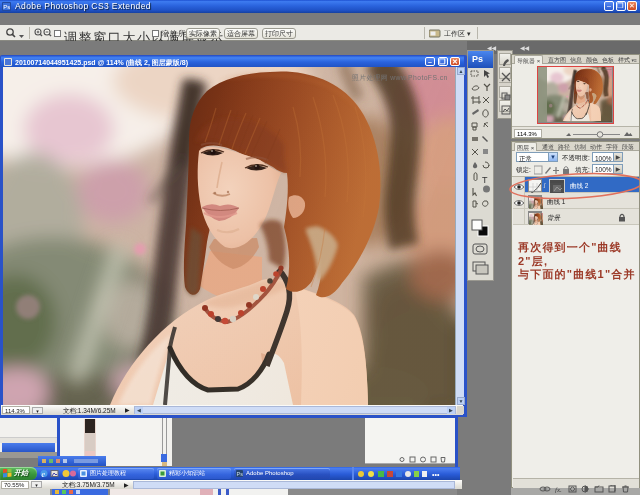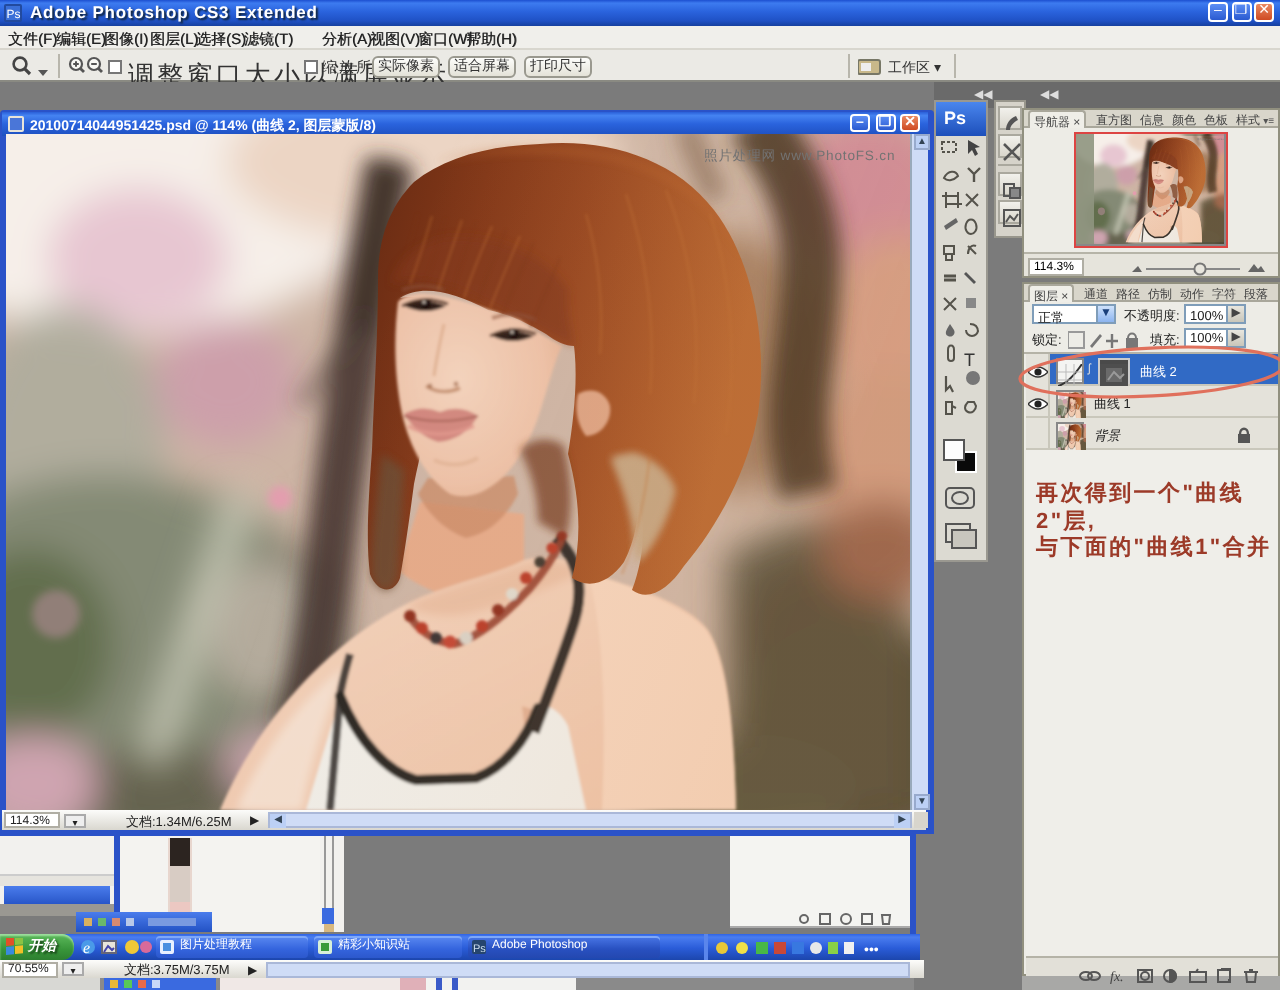--- a/index.html
+++ b/index.html
@@ -1,19 +1,19 @@
 <!DOCTYPE html>
 <html><head><meta charset="utf-8"><style>
 *{margin:0;padding:0;box-sizing:border-box}
 html,body{width:640px;height:495px;overflow:hidden;background:#7b7b7b;font-family:"Liberation Sans",sans-serif}
 .abs{position:absolute}
 #stage{position:relative;width:640px;height:495px}
 
 #titlebar{left:0;top:0;width:640px;height:13px;background:linear-gradient(180deg,#1c4fd0 0%,#3d7bf0 12%,#2a63dd 45%,#1f51c5 80%,#16409f 100%)}
-#titlebar .txt{position:absolute;left:15px;top:1px;color:#fff;font-size:8.5px;font-weight:bold;letter-spacing:.4px;text-shadow:1px 1px 1px #123}
+#titlebar .txt{position:absolute;left:15px;top:1px;color:#fff;font-size:8.5px;font-weight:normal;letter-spacing:.4px;text-shadow:1px 1px 1px #123}
 .winbtn{position:absolute;top:1px;width:10px;height:10px;border:1px solid #fff;border-radius:2px;font-size:7px;color:#fff;text-align:center;line-height:8px}
 .wb-b{background:linear-gradient(180deg,#5c8ef5,#2a5ad0)}
 .wb-r{background:linear-gradient(180deg,#ea8a62,#cf4a22)}
 #menubar{left:0;top:13px;width:640px;height:12px;background:#f0efeb;border-bottom:1px solid #d8d6ce;color:#222;font-size:7.5px;text-shadow:0.3px 0 0 #555}
 #menubar span{position:absolute;top:2px;white-space:nowrap}
 #optbar{left:0;top:25px;width:640px;height:16px;background:#ebeae5;border-bottom:1px solid #8a8a82}
 .ob{position:absolute;font-size:7px;color:#333;white-space:nowrap}
 .obtn{position:absolute;top:2.5px;height:11px;border:1px solid #9a998f;border-radius:3px;background:linear-gradient(180deg,#fdfdfb,#e4e2d8);font-size:7px;color:#333;text-align:center;line-height:9px}
 .cbx{position:absolute;top:4.5px;width:7px;height:7px;border:1px solid #777;background:#fff}
 
@@ -57,32 +57,20 @@
         <rect width="9" height="9" rx="1" fill="#224a9e"></rect>
         <rect x="1" y="1" width="7" height="7" fill="#3a6fd8"></rect>
         <text x="1.2" y="7" font-size="6" fill="#fff" font-family="Liberation Sans">Ps</text>
       </svg>
   <div class="txt">Adobe Photoshop CS3 Extended</div>
   <div class="winbtn wb-b" style="left:604px">–</div>
   <div class="winbtn wb-b" style="left:615.5px">❐</div>
   <div class="winbtn wb-r" style="left:627px">✕</div>
 </div>
 
-<div class="abs" id="menubar">
-  <span style="left:4px">文件(F)</span>
-      <span style="left:28px">编辑(E)</span>
-      <span style="left:52px">图像(I)</span>
-      <span style="left:75px">图层(L)</span>
-      <span style="left:98px">选择(S)</span>
-      <span style="left:122px">滤镜(T)</span>
-      <span style="left:161px">分析(A)</span>
-      <span style="left:185px">视图(V)</span>
-      <span style="left:209px">窗口(W)</span>
-      <span style="left:233px">帮助(H)</span>
-</div>
 
 <div class="abs" id="optbar">
   <svg class="abs" style="left:4px;top:2px" width="24" height="12" viewBox="0 0 24 12">
         <circle cx="6" cy="5" r="3.2" fill="none" stroke="#444" stroke-width="1.3"></circle>
         <line x1="8.4" y1="7.4" x2="11" y2="10" stroke="#444" stroke-width="1.6"></line>
         <path d="M16 5 l4 0 M18 3.5 l0 3" stroke="none"></path>
         <path d="M15 8 l5 0 l-2.5 3 z" fill="#555"></path>
       </svg>
   <div class="abs" style="left:29px;top:2px;width:1px;height:12px;background:#b8b6ac"></div>
   <svg class="abs" style="left:33px;top:2px" width="20" height="12" viewBox="0 0 20 12">

